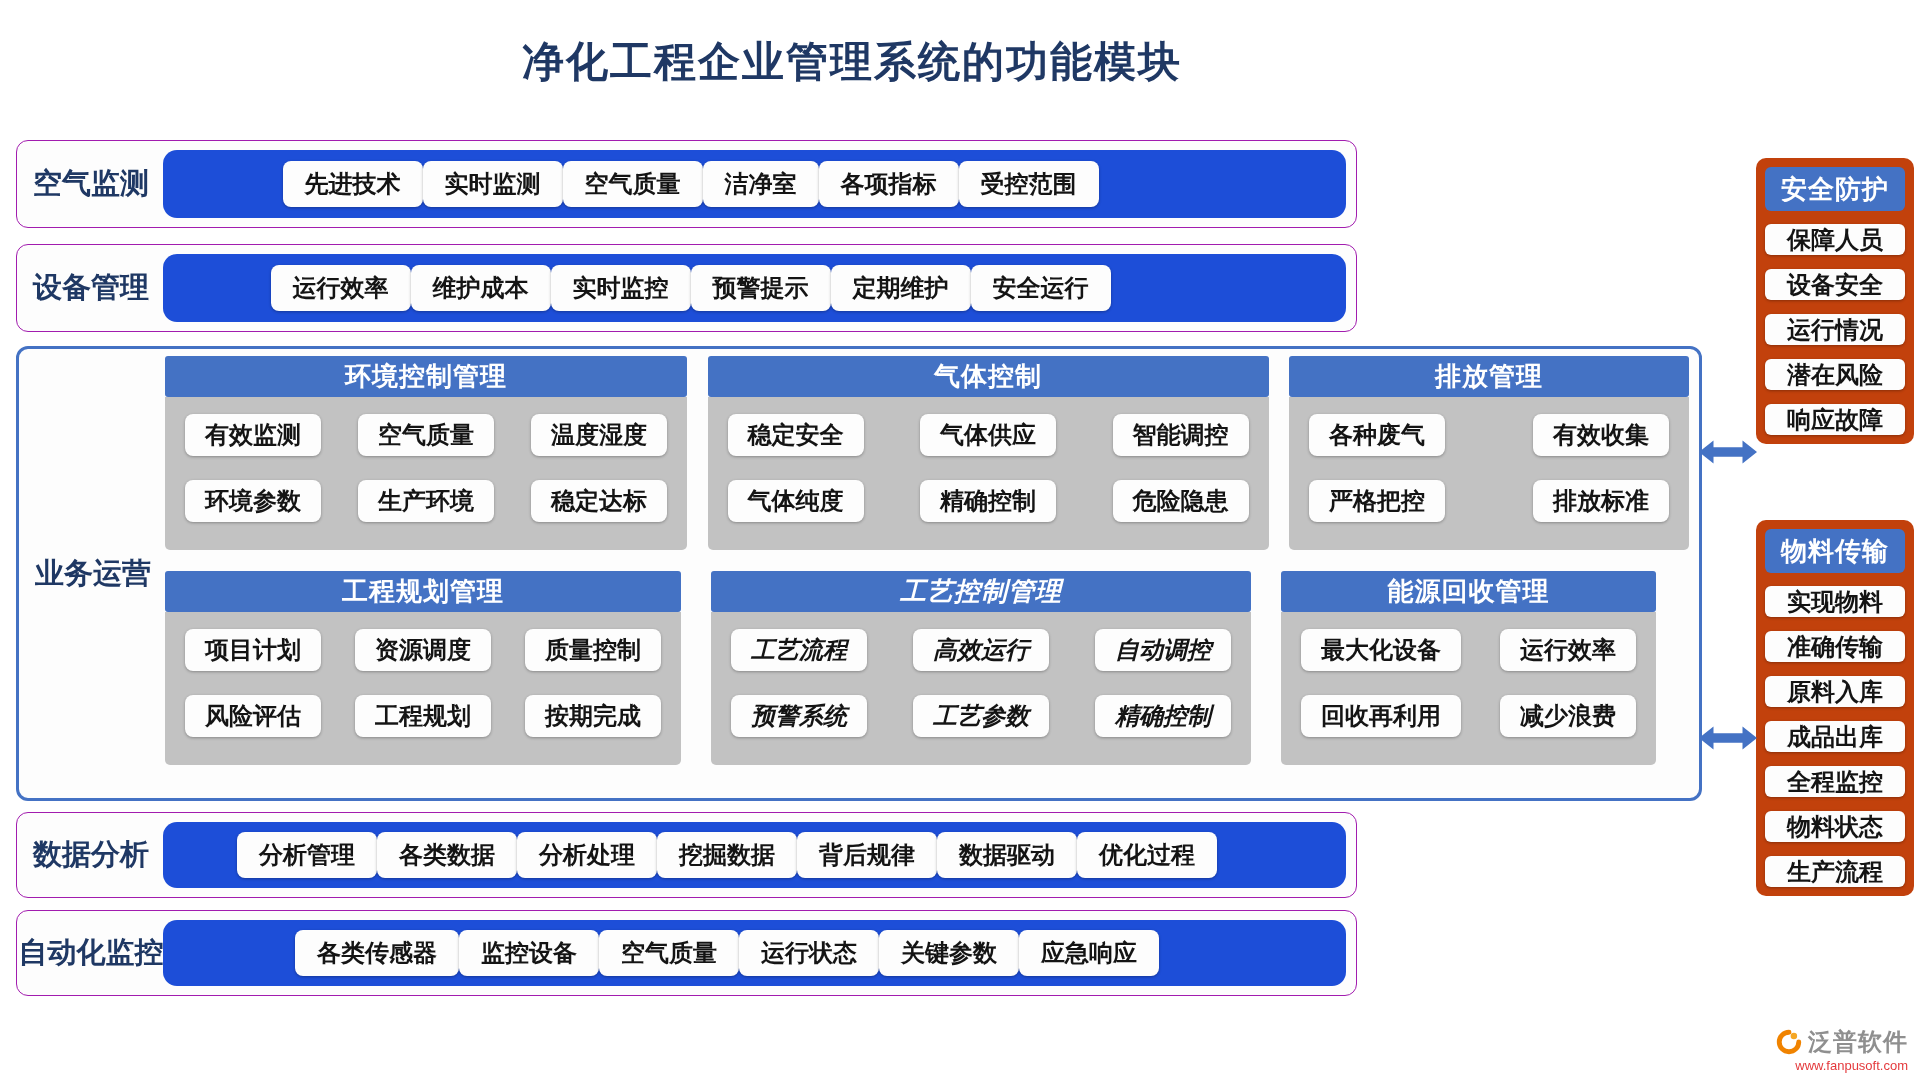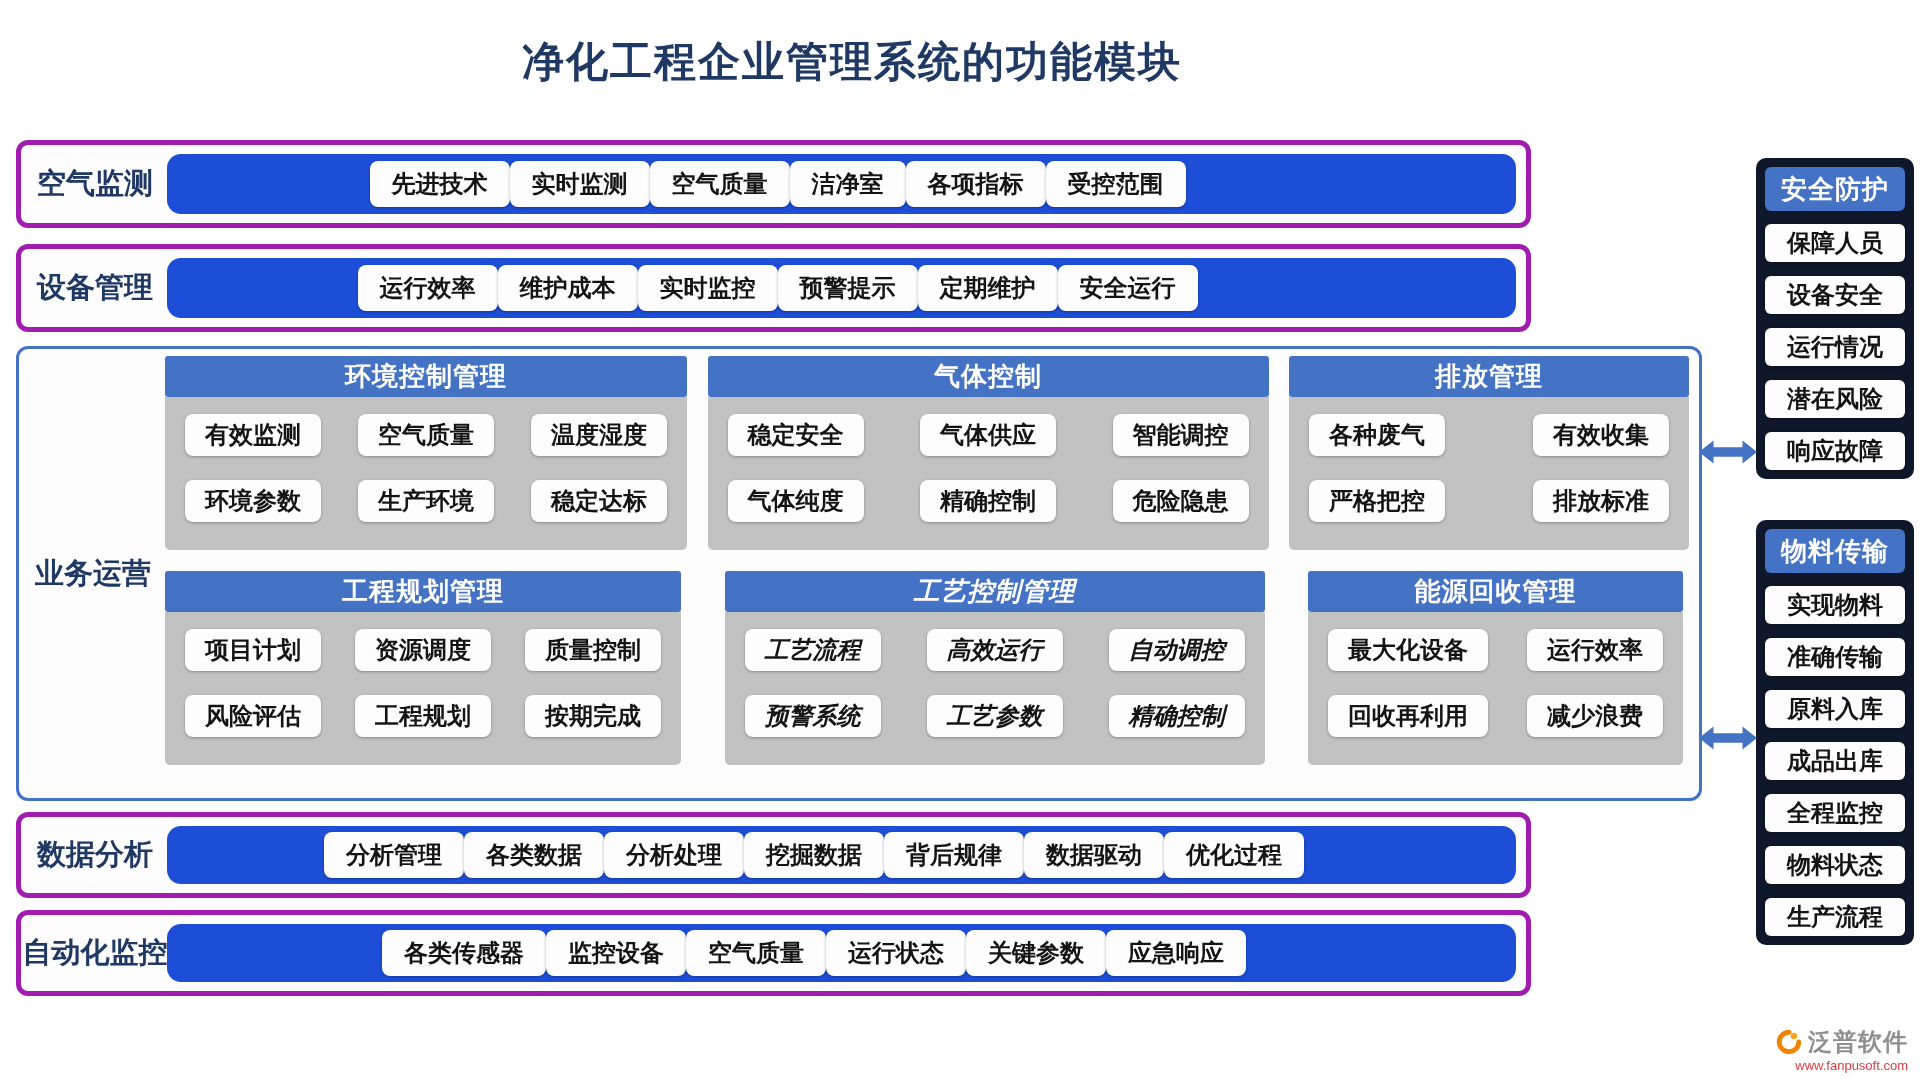--- a/index.html
+++ b/index.html
@@ -6,22 +6,22 @@
   body{
     width:1920px;height:1080px;position:relative;background:#ffffff;
     font-family:"Liberation Serif","DejaVu Serif",serif;overflow:hidden;
   }
   .title{
     position:absolute;top:34px;left:0;width:1704px;text-align:center;
     font-size:42px;font-weight:bold;color:#1F3864;letter-spacing:2px;margin:0;
   }
   
   .band{
-    position:absolute;left:16px;width:1515px;background:#fdfdfd;
-    border:5px solid #a21caf;border-radius:12px;box-sizing:border-box;
+    position:absolute;left:16px;width:1341px;background:#fdfdfd;
+    border:1px solid #a21caf;border-radius:12px;box-sizing:border-box;
   }
   .band-label{
     position:absolute;left:0;top:0;bottom:0;width:148px;
     display:flex;align-items:center;justify-content:center;
     font-size:29px;font-weight:bold;color:#1F3864;white-space:nowrap;
   }
   .band-bar{
     position:absolute;left:146px;right:10px;top:9px;bottom:9px;
     background:#1d4ed8;border-radius:14px;
     display:flex;align-items:center;justify-content:center;
@@ -53,31 +53,31 @@
   .panel-body{
     background:#c2c2c2;border-radius:0 0 5px 5px;
     padding:17px 20px 28px;display:grid;gap:24px 16px;
     justify-content:space-between;align-content:start;
   }
   .cols3 .panel-body{grid-template-columns:repeat(3,max-content);}
   .cols2 .panel-body{grid-template-columns:repeat(2,max-content);}
   .panel .pill{padding:5px 20px;}
   
   .side-block{
-    position:absolute;left:1756px;width:158px;background:#0f172a;
+    position:absolute;left:1756px;width:158px;background:#c2410c;
     border-radius:10px;padding:9px;box-sizing:border-box;
   }
   .side-header{
     background:#4472C4;color:#ffffff;font-weight:bold;font-size:26px;height:44px;
     border-radius:6px;display:flex;align-items:center;justify-content:center;
     margin-bottom:13px;letter-spacing:1px;
   }
   .side-items{display:flex;flex-direction:column;gap:14px;}
   .side-items .pill{
-    height:38px;border-radius:6px;display:flex;align-items:center;justify-content:center;
+    height:31px;border-radius:6px;display:flex;align-items:center;justify-content:center;
     padding:0 12px;box-sizing:border-box;
   }
   .arrow{position:absolute;left:1699px;width:58px;height:32px;}
   
   .footer{
     position:absolute;right:12px;top:1026px;display:flex;flex-direction:column;
     align-items:flex-end;
   }
   .brand-row{display:flex;align-items:center;gap:6px;}
   .brand-name{font-size:24px;color:#8f8f8f;font-weight:bold;letter-spacing:1px;}
@@ -165,21 +165,21 @@
       <div class="panel-header">工艺控制管理</div>
       <div class="panel-body">
           <div class="pill">工艺流程</div>
           <div class="pill">高效运行</div>
           <div class="pill">自动调控</div>
           <div class="pill">预警系统</div>
           <div class="pill">工艺参数</div>
           <div class="pill">精确控制</div>
         </div>
     </div>
-    <div class="panel cols2" style="width:375px;margin-right:6px;">
+    <div class="panel cols2" style="width:375px;margin-right:33px;">
       <div class="panel-header">能源回收管理</div>
       <div class="panel-body">
           <div class="pill">最大化设备</div>
           <div class="pill">运行效率</div>
           <div class="pill">回收再利用</div>
           <div class="pill">减少浪费</div>
         </div>
     </div>
   </div>
 </section>

